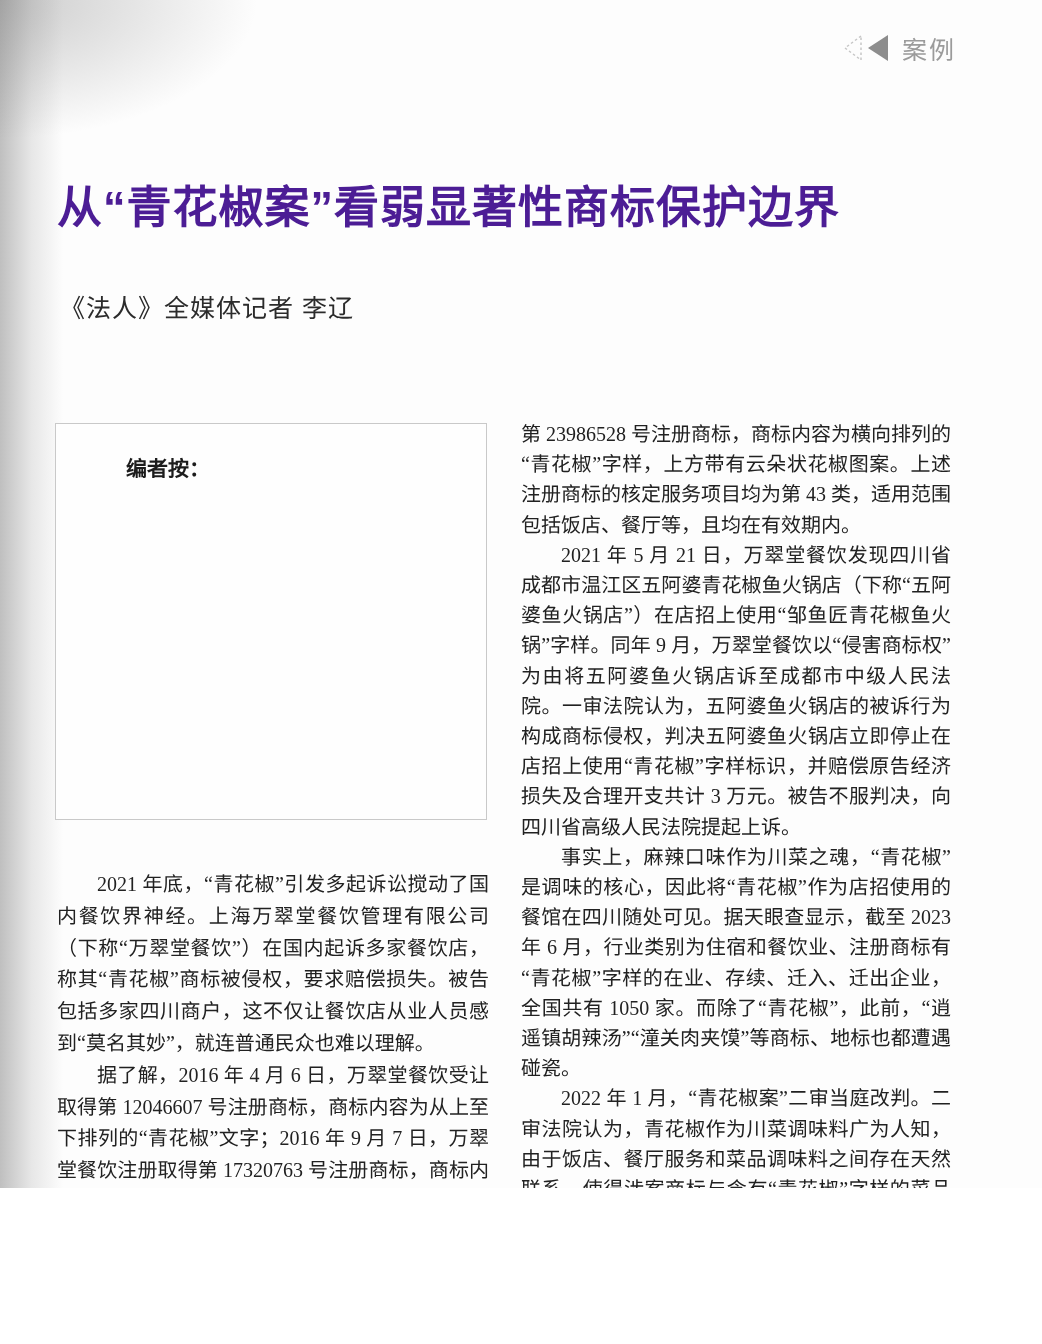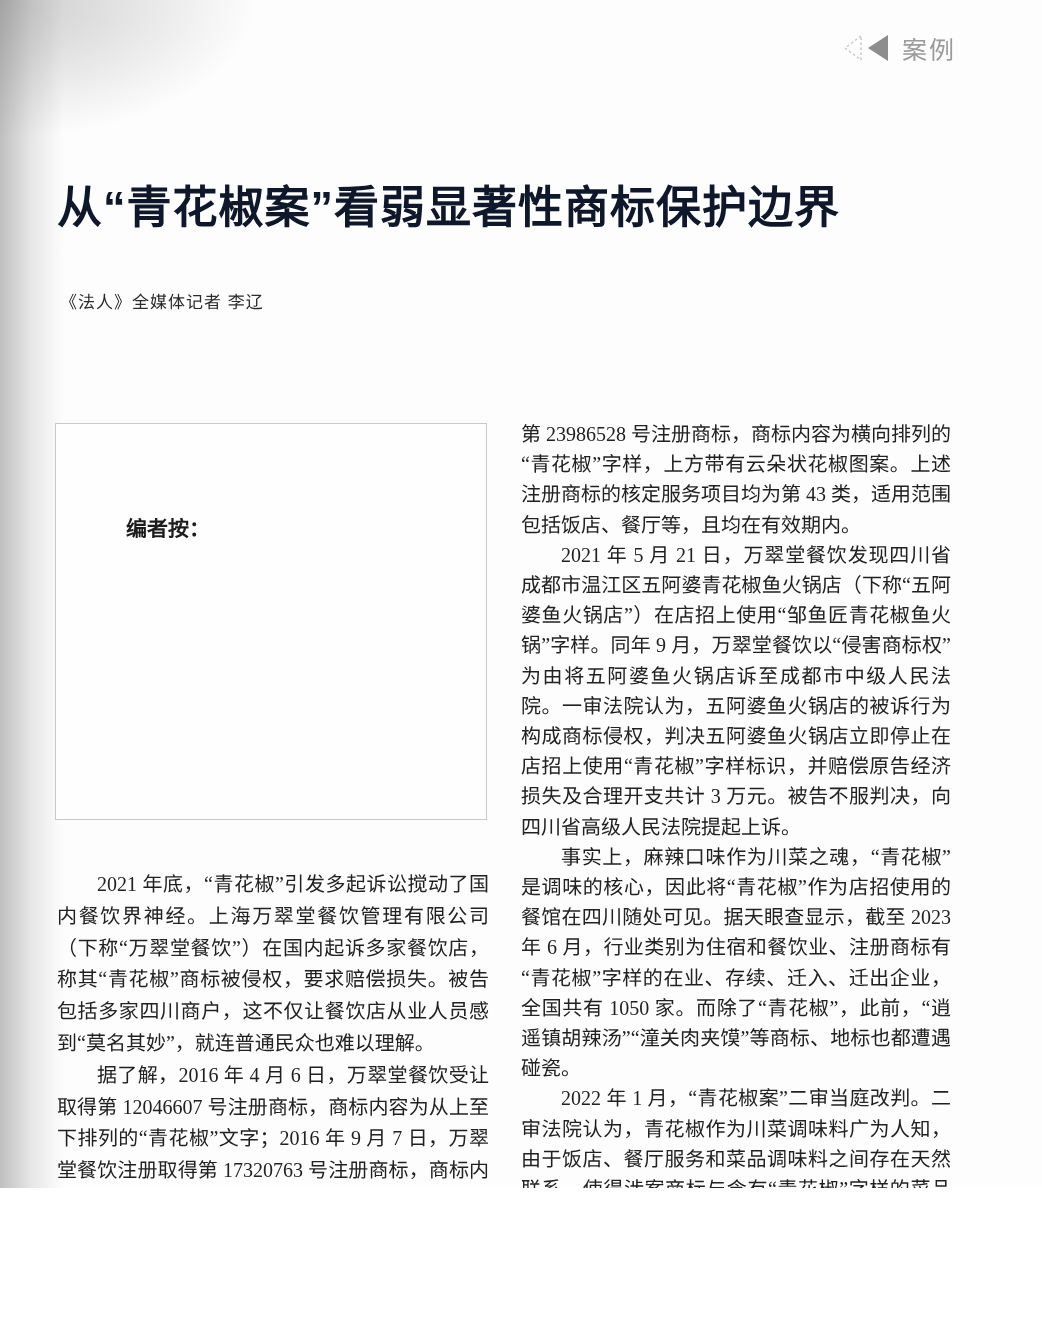--- a/index.html
+++ b/index.html
@@ -28,33 +28,33 @@
     font-family:"Liberation Sans", sans-serif;
     font-size:25px; color:#9b9b9b; letter-spacing:2px;
   }
   .section-header svg { display:block; }
 
   .article-title {
     position:absolute; left:57px; top:180px; width:880px;
     margin:0;
     font-family:"Liberation Sans", sans-serif;
     font-size:45px; line-height:1.25; font-weight:900;
-    color:#0f172a; white-space:nowrap; letter-spacing:1px;
+    color:#4c1d95; white-space:nowrap; letter-spacing:1px;
   }
   .byline {
     position:absolute; left:60px; top:288px;
     font-family:"Liberation Sans", sans-serif;
-    font-size:17px; color:#2b2b2b; letter-spacing:1px;
+    font-size:25px; color:#2b2b2b; letter-spacing:1px;
   }
 
   .editor-note {
     position:absolute; left:55px; top:423px;
     width:432px; height:397px; box-sizing:border-box;
     border:1px solid #c9c9c9; background:#fefefe;
-    padding:88px 28px 0 30px;
+    padding:28px 28px 0 30px;
   }
   .en-heading {
     margin-left:40px;
     font-family:"Liberation Sans", sans-serif;
     font-size:21px; font-weight:bold; color:#1c1c1c;
   }
   .en-body {
     margin:13px 0 0 0;
     font-size:20px; line-height:37px; color:#232323;
     text-indent:2em; text-align:justify;

